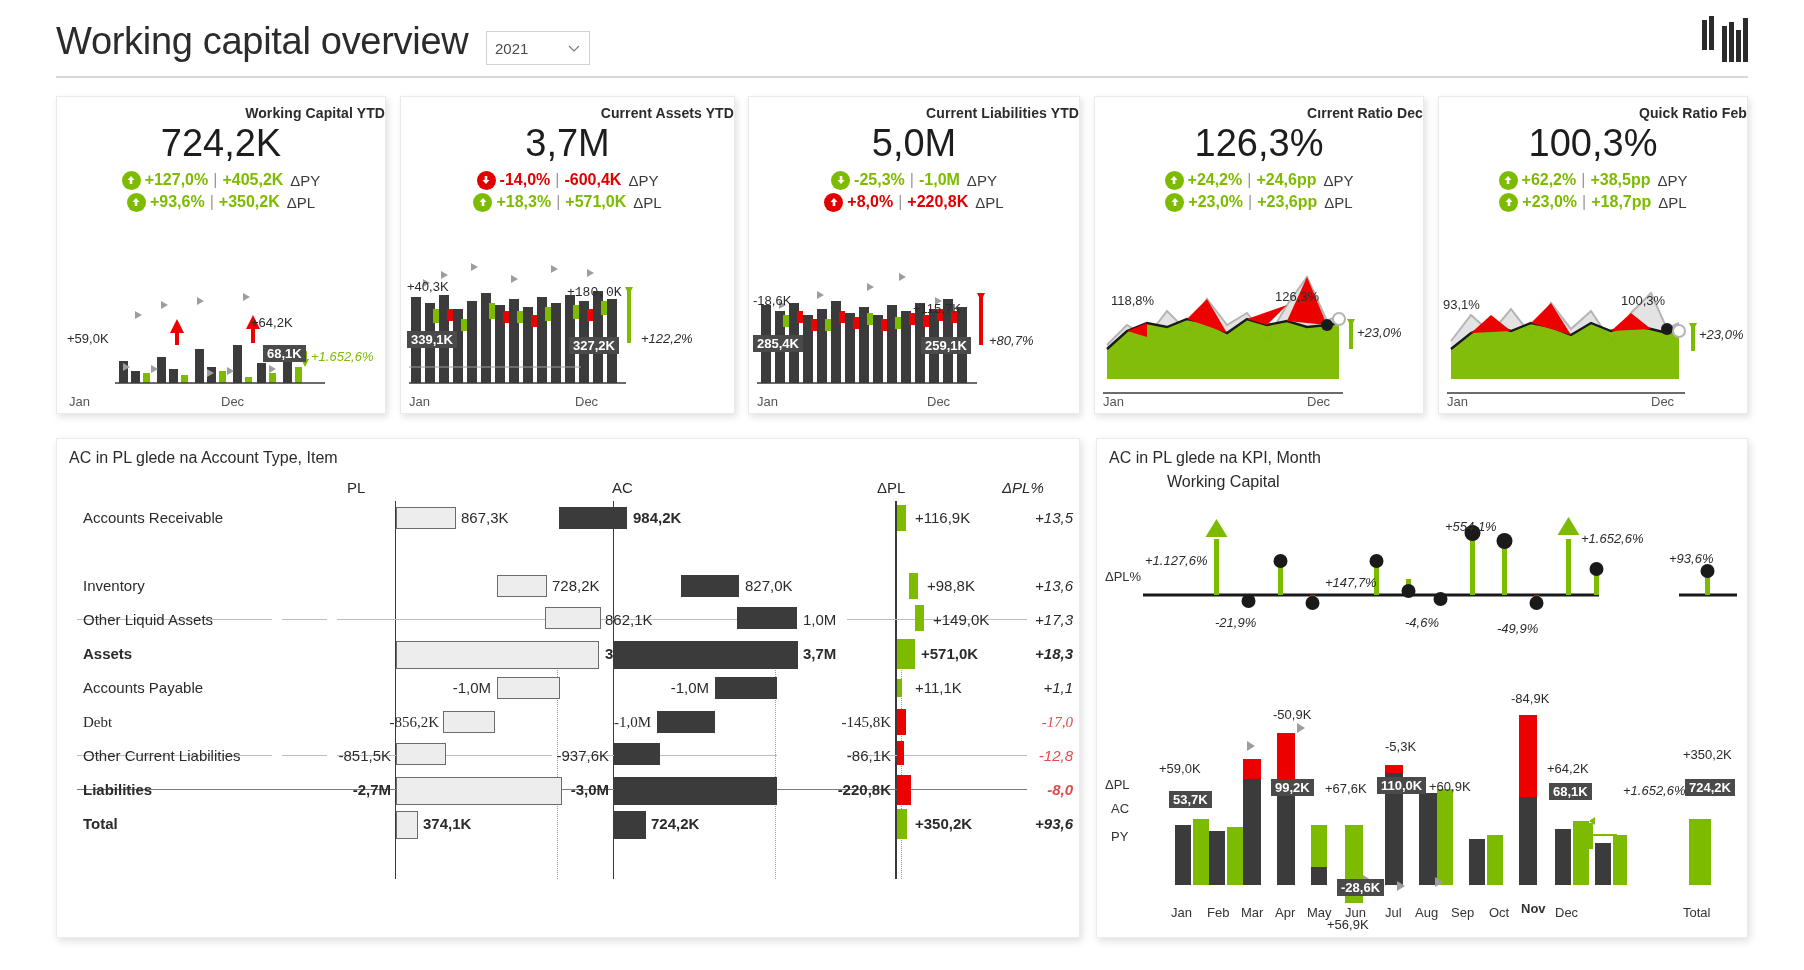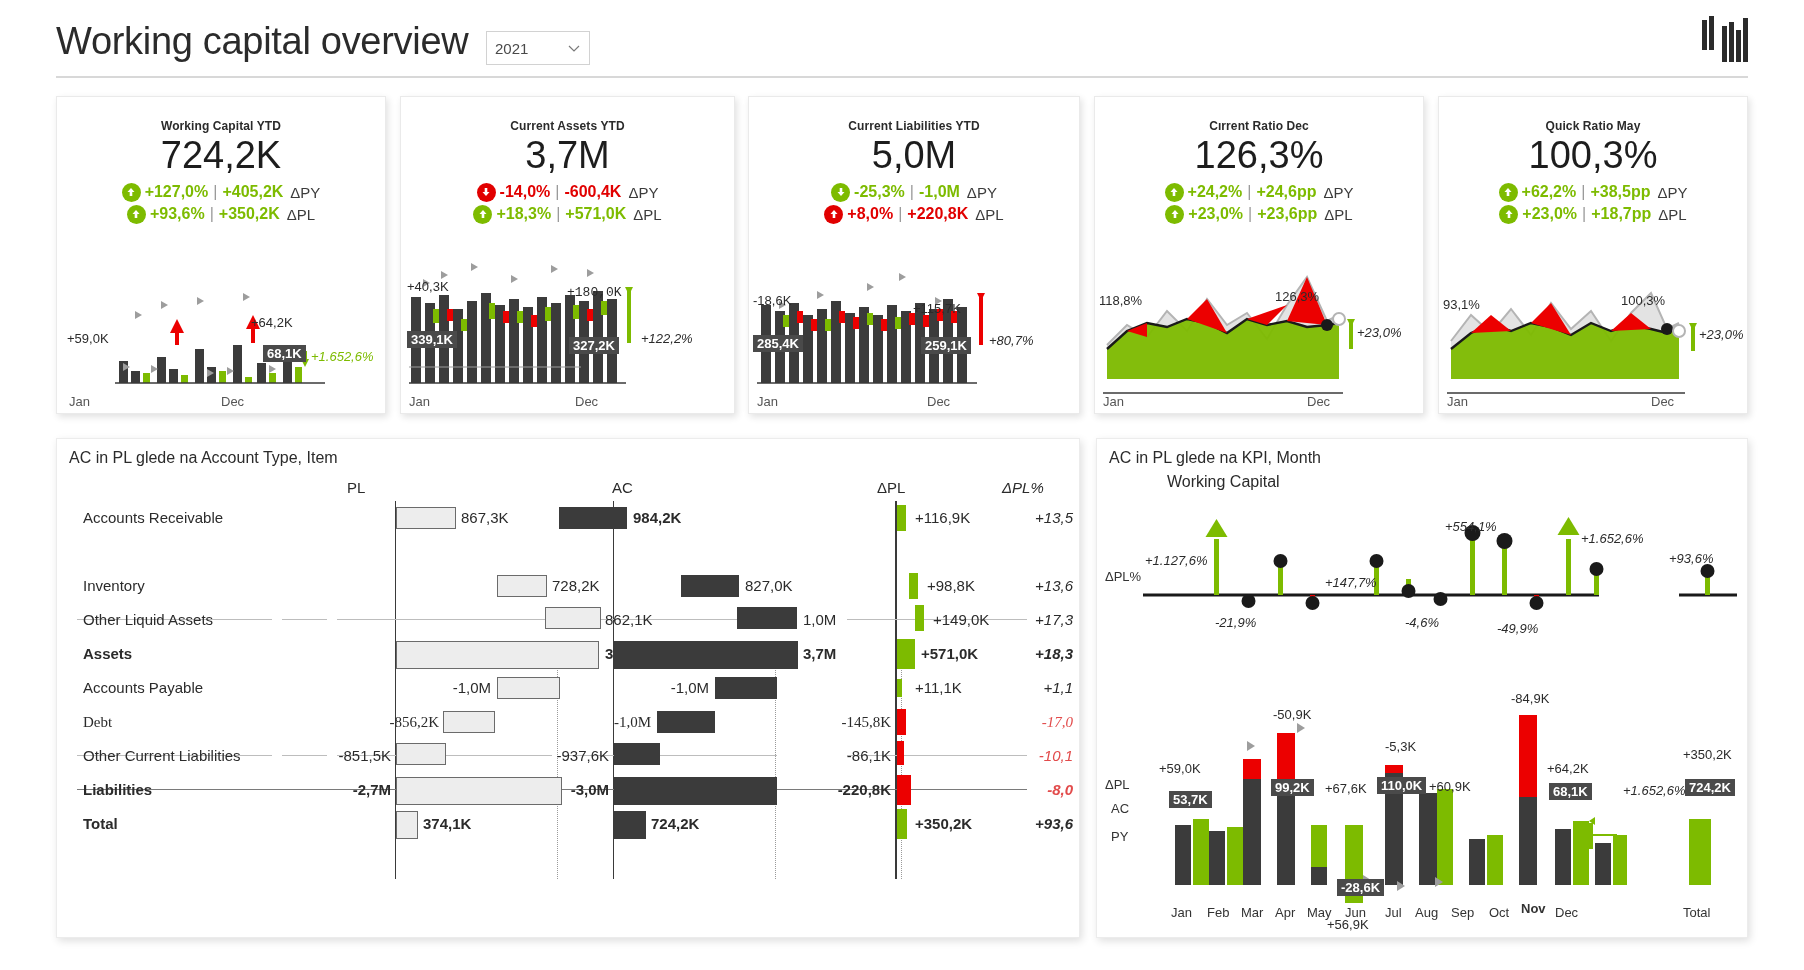--- a/index.html
+++ b/index.html
@@ -32,22 +32,22 @@
   .logo { position: absolute; right: 42px; top: 16px; width: 62px; height: 46px; }
 
   
   .cards { position: absolute; left: 0; top: 96px; width: 1804px; height: 318px; }
   .card {
     position: absolute; top: 0; height: 318px;
     background: #fff; border: 1px solid #eaeaea;
     box-shadow: 2px 3px 7px rgba(0,0,0,0.12);
   }
   .card-title {
-    text-align: center; font-size: 12px; font-weight: 600;
-    color: #2b2b2b; margin-top: 22px; letter-spacing: .1px;
+    text-align: right; font-size: 14px; font-weight: 600;
+    color: #2b2b2b; margin-top: 8px; letter-spacing: .1px;
   }
   .card-value { text-align: center; font-size: 38px; font-weight: 300; color: #1d1d1d; line-height: 1.1; margin-top: 2px;}
   .card-deltas { margin-top: 6px; display: flex; flex-direction: column; align-items: center; gap: 3px;}
   .drow { display: flex; align-items: center; font-size: 16px; font-weight: 700; white-space: nowrap; }
   .drow .badge {
     width: 19px; height: 19px; border-radius: 50%;
     display: inline-flex; align-items: center; justify-content: center;
     margin-right: 4px; flex: 0 0 auto;
   }
   .badge svg { width: 12px; height: 12px; display:block; }
@@ -409,30 +409,30 @@
           <path d="M92,66 L112,46 L132,80 Z" fill="#ec0000"></path>
           <path d="M152,66 L172,72 L192,52 Z" fill="#ec0000"></path>
           <path d="M192,68 L212,24 L232,72 Z" fill="#ec0000"></path>
           <path d="M32,78 L52,84 L52,70 Z" fill="#ec0000"></path>
           <circle cx="232" cy="72" r="6" fill="#1a1a1a"></circle>
           <circle cx="244" cy="66" r="6" fill="#fff" stroke="#b4b4b4" stroke-width="2"></circle>
           <line x1="8" y1="140" x2="248" y2="140" stroke="#3a3a3a" stroke-width="1.4"></line>
           <path d="M256 74 L260 66 L252 66 Z" fill="#7dbb00"></path>
             <rect x="254" y="66" width="4" height="30" fill="#7dbb00"></rect>
         </svg>
-        <div class="vallabel" style="left:4px; top:40px;">118,8%</div>
+        <div class="vallabel" style="left:16px; top:40px;">118,8%</div>
         <div class="vallabel" style="left:180px; top:36px;">126,3%</div>
         <div class="vallabel" style="left:262px; top:72px; font-style:italic;">+23,0%</div>
         <div class="axis-lbl" style="left:8px;">Jan</div>
         <div class="axis-lbl" style="left:212px;">Dec</div>
       </div>
     </div>
 
     <div class="card" style="left:1438px; width:310px;">
-      <div class="card-title">Quick Ratio May</div>
+      <div class="card-title">Quick Ratio Feb</div>
       <div class="card-value">100,3%</div>
       <div class="card-deltas">
         <div class="drow">
           <span class="badge bg-good">
               <svg viewBox="0 0 12 12">
                 <path d="M6 2 L9.5 6 H7.3 V10 H4.7 V6 H2.5 Z" fill="#fff"></path>
               </svg>
             </span>
           <span class="good">+62,2%</span>
           <span class="sep">|</span>
@@ -574,21 +574,21 @@
       </div>
 
       <div class="trow" style="top:260px;">
         <div class="tlabel">Other Current Liabilities</div>
         <div class="barbox" style="left:339px; top:4px; width:50px; height:22px;"></div>
         <div class="cellnum r" style="left:228px; width:106px;">-851,5K</div>
         <div class="bardark" style="left:557px; top:4px; width:46px; height:22px;"></div>
         <div class="cellnum r" style="left:446px; width:106px;">-937,6K</div>
         <div class="barred" style="left:840px; top:2px; width:7px; height:24px;"></div>
         <div class="cellnum r" style="left:728px; width:106px;">-86,1K</div>
-        <div class="cellnum pct neg r" style="left:920px; width:96px;">-10,1</div>
+        <div class="cellnum pct neg r" style="left:920px; width:96px;">-12,8</div>
       </div>
 
       <div class="trow total" style="top:294px;">
         <div class="tlabel">Liabilities</div>
         <div class="barbox" style="left:339px; top:4px; width:166px; height:28px;"></div>
         <div class="cellnum r" style="left:228px; width:106px;">-2,7M</div>
         <div class="bardark" style="left:557px; top:4px; width:163px; height:28px;"></div>
         <div class="cellnum r" style="left:446px; width:106px;">-3,0M</div>
         <div class="barred" style="left:840px; top:2px; width:14px; height:30px;"></div>
         <div class="cellnum r" style="left:722px; width:112px;">-220,8K</div>

